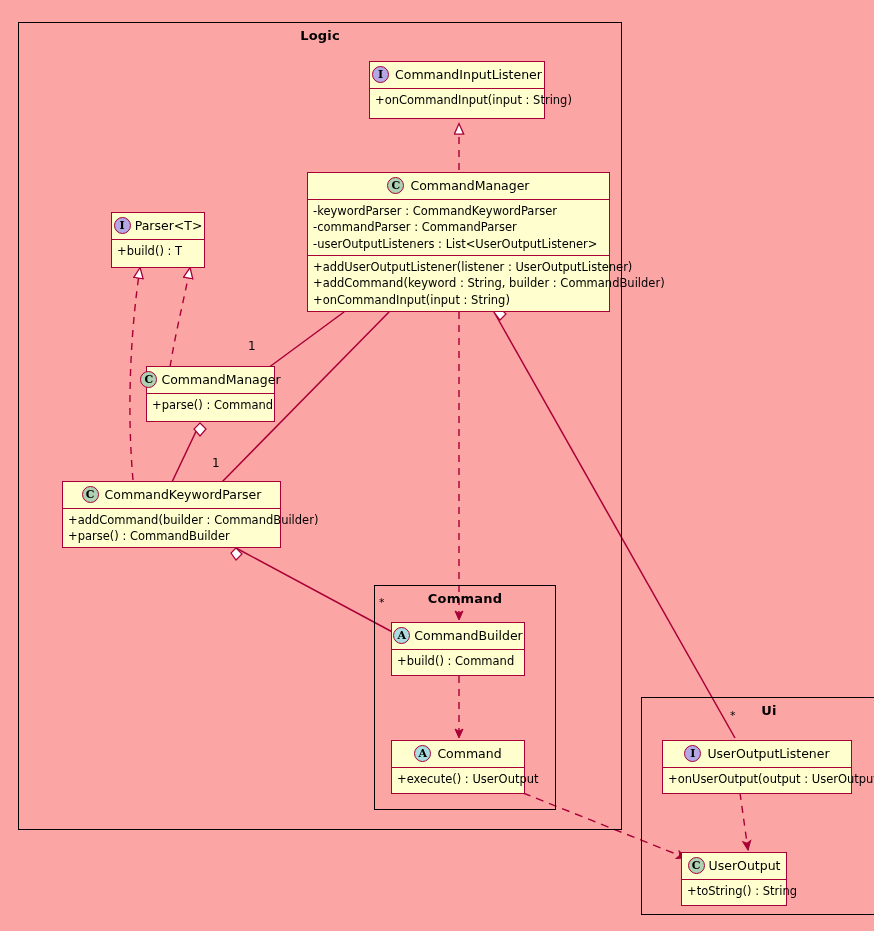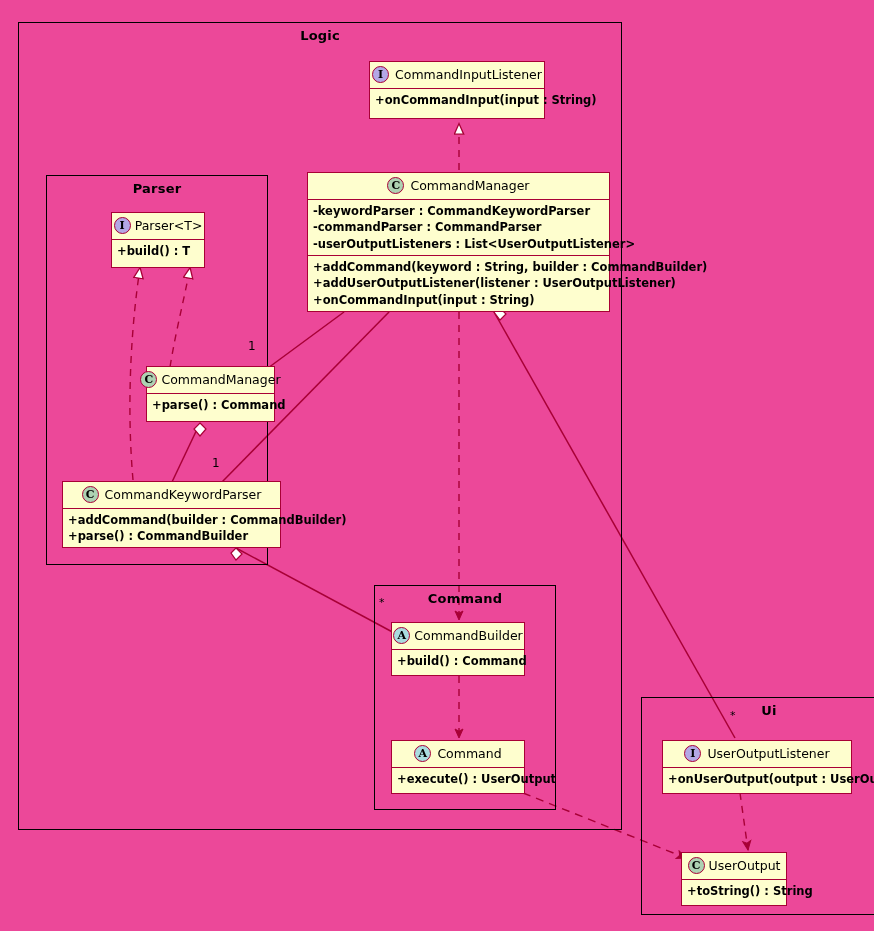--- a/index.html
+++ b/index.html
@@ -7,21 +7,21 @@
     padding: 0;
     background: #ffffff;
   }
   body {
     font-family: "DejaVu Sans", sans-serif;
   }
   #diagram {
     position: relative;
     width: 874px;
     height: 931px;
-    background: #ec4899;
+    background: #fca5a5;
     overflow: hidden;
   }
   svg.edge-layer {
     position: absolute;
     left: 0;
     top: 0;
     width: 874px;
     height: 931px;
     pointer-events: none;
   }
@@ -58,21 +58,20 @@
     justify-content: center;
     gap: 6px;
     padding: 4px 8px 5px 8px;
     border-bottom: 1.5px solid #A80036;
     white-space: nowrap;
     font-size: 12.5px;
   }
   .uml-class .compartment {
     padding: 3px 5px 3px 5px;
     border-bottom: 1.5px solid #A80036;
-    font-weight: bold;
   }
   .uml-class .compartment:last-child { border-bottom: none; }
   .uml-class .member {
     white-space: nowrap;
     line-height: 1.42;
     font-size: 11.5px;
   }
   .cname { font-weight: normal; }
   .cname.abstract { }
   
@@ -168,23 +167,20 @@
 
     <g>
       <line x1="740" y1="793" x2="748" y2="850" stroke="#A80036" stroke-width="1.4" stroke-dasharray="7,6" marker-end="url(#open-arrow)"></line>
     </g>
   </svg>
 
   <div class="package" style="left:18px; top:22px; width:604px; height:808px;">
     <div class="pkg-title">Logic</div>
   </div>
 
-  <div class="package" style="left:46px; top:175px; width:222px; height:390px;">
-    <div class="pkg-title">Parser</div>
-  </div>
 
   <div class="package" style="left:374px; top:585px; width:182px; height:225px;">
     <div class="pkg-title">Command</div>
   </div>
 
   <div class="package" style="left:641px; top:697px; width:256px; height:218px;padding-left:40px;">
     <div class="pkg-title">Ui</div>
   </div>
 
   <div class="uml-class" style="left:369px; top:61px; width:176px; height:58px;">
@@ -201,22 +197,22 @@
     <div class="hdr">
       <span class="stereo klass">C</span>
       <span class="cname">CommandManager</span>
     </div>
     <div class="compartment">
       <div class="member">-keywordParser : CommandKeywordParser</div>
       <div class="member">-commandParser : CommandParser</div>
       <div class="member">-userOutputListeners : List&lt;UserOutputListener&gt;</div>
     </div>
     <div class="compartment">
+      <div class="member">+addUserOutputListener(listener : UserOutputListener)</div>
       <div class="member">+addCommand(keyword : String, builder : CommandBuilder)</div>
-      <div class="member">+addUserOutputListener(listener : UserOutputListener)</div>
       <div class="member">+onCommandInput(input : String)</div>
     </div>
   </div>
 
   <div class="uml-class" style="left:111px; top:212px; width:94px; height:56px;">
     <div class="hdr" style="gap:4px;">
       <span class="stereo interface">I</span>
       <span class="cname abstract">Parser&lt;T&gt;</span>
     </div>
     <div class="compartment">

